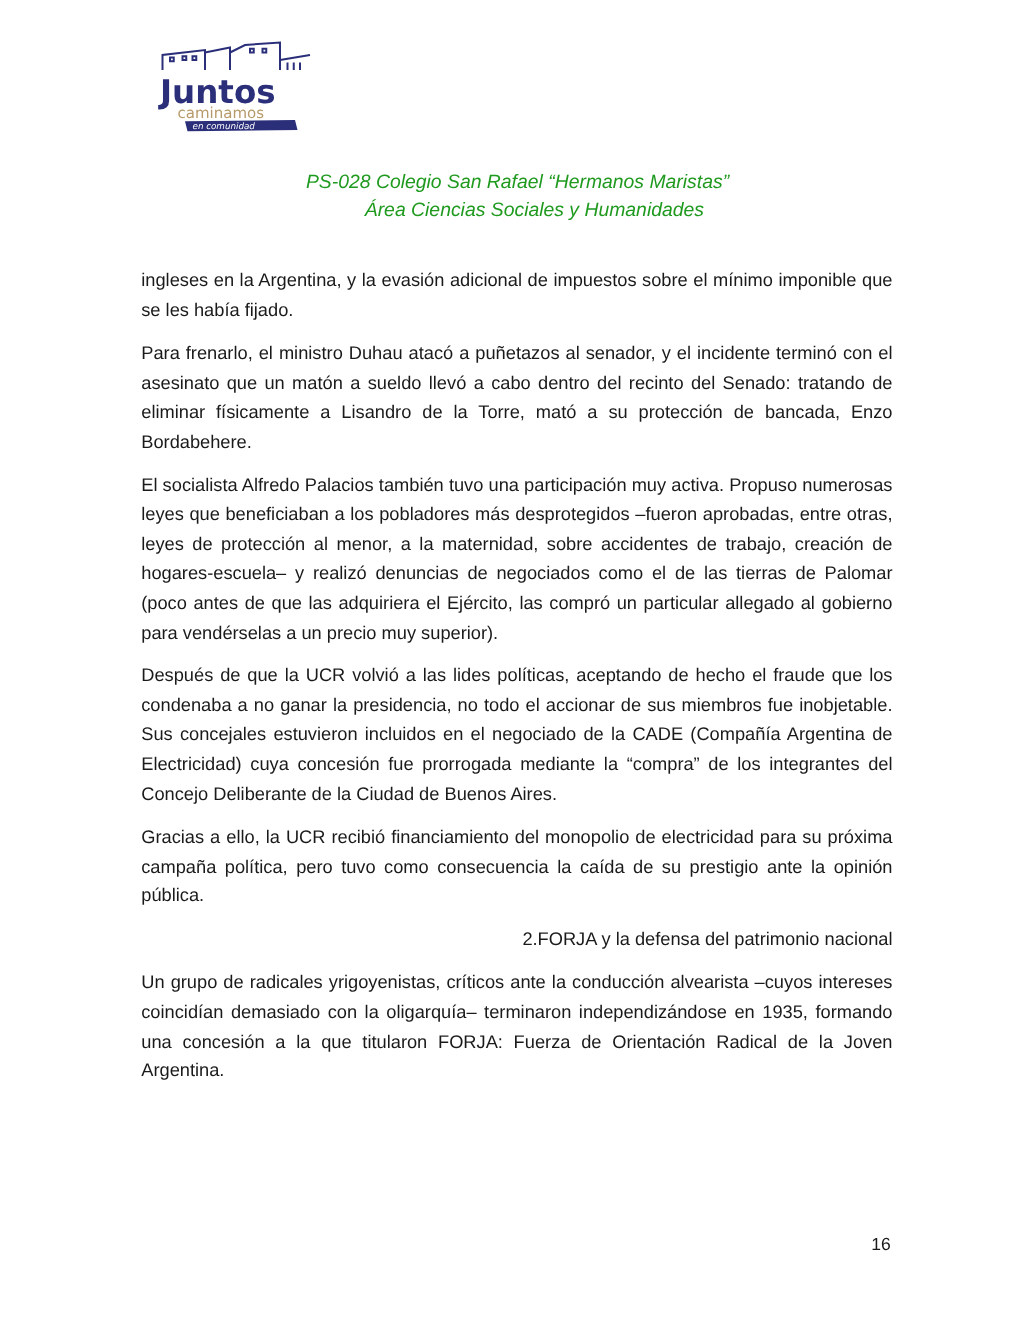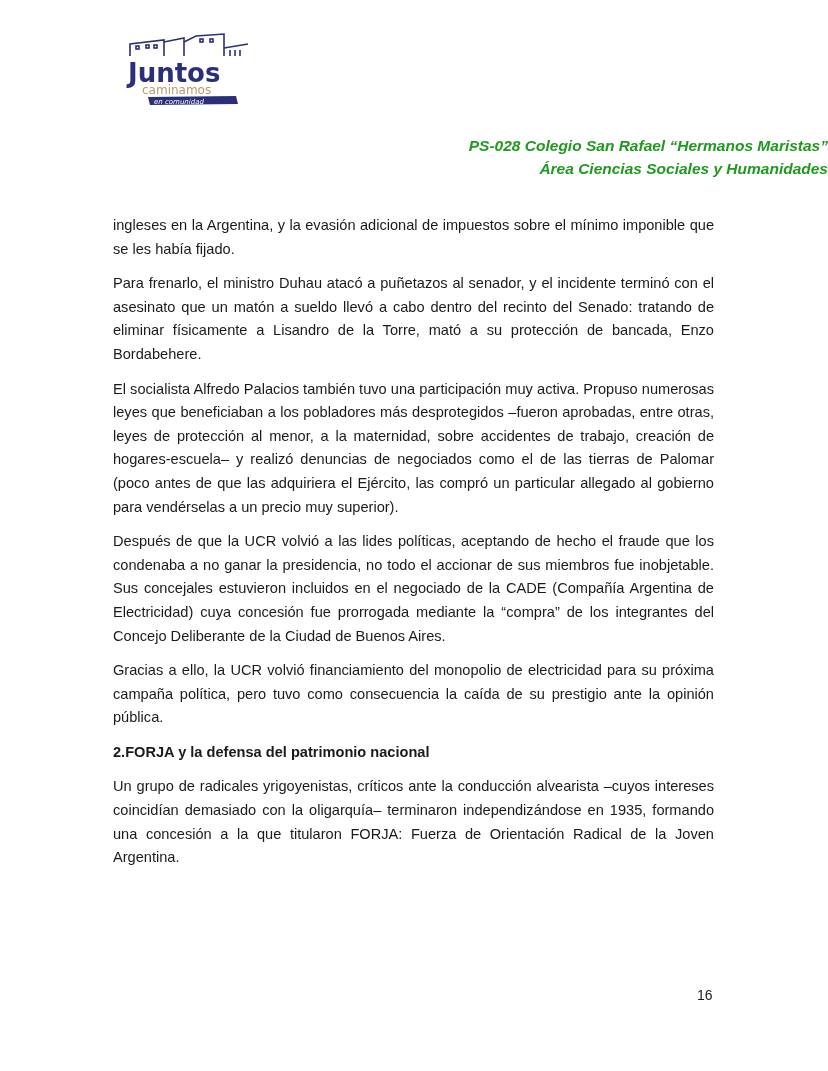--- a/index.html
+++ b/index.html
@@ -1,26 +1,26 @@
 <!DOCTYPE html>
 <html><head>
 <meta charset="utf-8">
 <style>
   html, body { margin: 0; padding: 0; background: #ffffff; }
   body { width: 828px; height: 1071px; position: relative; overflow: hidden;
          font-family: "Liberation Sans", sans-serif; color: #1a1a1a; }
   .logo { position: absolute; left: 124px; top: 30px; width: 130px; height: 80px; }
   .logo svg { width: 130px; height: 80px; display: block; }
-  .header { position: absolute; left: 0; right: 0; top: 134px; text-align: right;
-            color: #1f9a1f; font-weight: bold; font-style: italic; font-size: 15.5px; line-height: 23px; }
+  .header { position: absolute; left: 0; right: 0; top: 134px; text-align: center;
+            color: #1f9a1f; font-weight: normal; font-style: italic; font-size: 15.5px; line-height: 23px; }
   .header .line2 { padding-left: 27px; }
   .content { position: absolute; left: 113px; width: 601px; top: 214px;
              font-size: 14.6px; line-height: 23.6px; }
   .content p { margin: 0 0 11px 0; text-align: justify; }
-  .content h2 { font-size: 14.6px; font-weight: bold; margin: 0 0 11px 0; line-height: 23.6px; }
+  .content h2 { font-size: 14.6px; font-weight: normal; margin: 0 0 11px 0; line-height: 23.6px; text-align: right; }
   .page-number { position: absolute; left: 697px; top: 987px; font-size: 14px; }
 </style>
 </head>
 <body>
 
 <div class="logo">
   <svg viewBox="0 0 130 80">
     <g fill="none" stroke="#2b2f7a" stroke-width="1.6">
       <path d="M6 26 L6 14 L40 10 L40 26"></path>
       <path d="M40 12 L60 8 L60 26"></path>
@@ -43,18 +43,18 @@
 <div class="header">
   <div>PS-028 Colegio San Rafael “Hermanos Maristas”</div>
   <div class="line2">Área Ciencias Sociales y Humanidades</div>
 </div>
 
 <div class="content">
   <p>ingleses en la Argentina, y la evasión adicional de impuestos sobre el mínimo imponible que se les había fijado.</p>
   <p>Para frenarlo, el ministro Duhau atacó a puñetazos al senador, y el incidente terminó con el asesinato que un matón a sueldo llevó a cabo dentro del recinto del Senado: tratando de eliminar físicamente a Lisandro de la Torre, mató a su protección de bancada, Enzo Bordabehere.</p>
   <p>El socialista Alfredo Palacios también tuvo una participación muy activa. Propuso numerosas leyes que beneficiaban a los pobladores más desprotegidos –fueron aprobadas, entre otras, leyes de protección al menor, a la maternidad, sobre accidentes de trabajo, creación de hogares-escuela– y realizó denuncias de negociados como el de las tierras de Palomar (poco antes de que las adquiriera el Ejército, las compró un particular allegado al gobierno para vendérselas a un precio muy superior).</p>
   <p>Después de que la UCR volvió a las lides políticas, aceptando de hecho el fraude que los condenaba a no ganar la presidencia, no todo el accionar de sus miembros fue inobjetable. Sus concejales estuvieron incluidos en el negociado de la CADE (Compañía Argentina de Electricidad) cuya concesión fue prorrogada mediante la “compra” de los integrantes del Concejo Deliberante de la Ciudad de Buenos Aires.</p>
-  <p>Gracias a ello, la UCR volvió financiamiento del monopolio de electricidad para su próxima campaña política, pero tuvo como consecuencia la caída de su prestigio ante la opinión pública.</p>
+  <p>Gracias a ello, la UCR recibió financiamiento del monopolio de electricidad para su próxima campaña política, pero tuvo como consecuencia la caída de su prestigio ante la opinión pública.</p>
   <h2>2.FORJA y la defensa del patrimonio nacional</h2>
   <p>Un grupo de radicales yrigoyenistas, críticos ante la conducción alvearista –cuyos intereses coincidían demasiado con la oligarquía– terminaron independizándose en 1935, formando una concesión a la que titularon FORJA: Fuerza de Orientación Radical de la Joven Argentina.</p>
 </div>
 
 <div class="page-number">16</div>
 
 </body></html>

